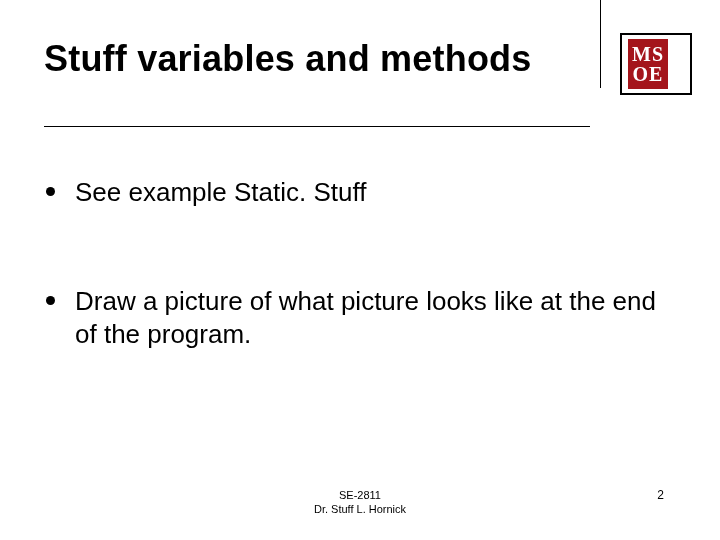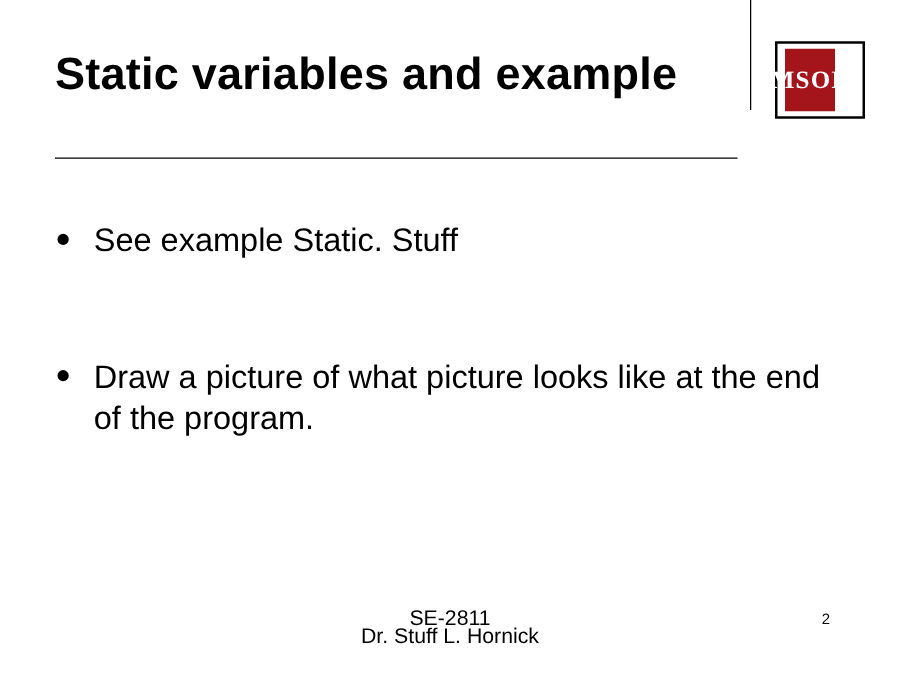--- a/index.html
+++ b/index.html
@@ -4,40 +4,40 @@
 <style>
   * { margin: 0; padding: 0; box-sizing: border-box; }
   html, body { width: 720px; height: 540px; background: #fff; font-family: Arial, Helvetica, sans-serif; color: #000; }
   .slide { position: relative; width: 720px; height: 540px; }
   .title-wrap { position: absolute; left: 44px; top: 38px; right: 130px; }
   .title { font-size: 36px; font-weight: bold; color: #000; letter-spacing: 0.2px; }
   .title-rule { position: absolute; left: 0; right: 0; top: 88px; height: 1px; background: #000; }
   .top-rule-vert { position: absolute; right: 119px; top: 0; width: 1px; height: 88px; background: #000; }
   .logo { position: absolute; right: 28px; top: 33px; width: 72px; height: 62px; }
   .logo-outer { position: absolute; inset: 0; border: 2px solid #000; background: #fff; }
-  .logo-inner { position: absolute; left: 8px; right: 24px; top: 6px; bottom: 6px; background: #A4151B; display: flex; flex-direction: row; align-items: center; justify-content: center; }
+  .logo-inner { position: absolute; left: 8px; right: 24px; top: 6px; bottom: 6px; background: #A4151B; display: flex; flex-direction: column; align-items: center; justify-content: center; }
   .logo-line { color: #fff; font-family: Georgia, "Times New Roman", serif; font-weight: bold; font-size: 20px; line-height: 20px; letter-spacing: 1px; }
   .body { position: absolute; left: 44px; right: 56px; top: 136px; margin-top: 40px; }
   .bullet-row { display: flex; align-items: flex-start; margin-bottom: 6px; }
   .dot { width: 9px; height: 9px; border-radius: 50%; background: #000; flex: 0 0 auto; margin-top: 11px; margin-right: 20px; margin-left: 2px; }
   .bullet-text { font-size: 26px; line-height: 33px; color: #000; }
   .gap { height: 70px; }
   .footer { position: absolute; left: 0; right: 0; bottom: 22px; height: 30px; }
-  .footer-center { position: absolute; left: 0; right: 0; text-align: center; font-size: 17px; line-height: 14px; color: #000; }
+  .footer-center { position: absolute; left: 0; right: 0; text-align: center; font-size: 11px; line-height: 14px; color: #000; }
   .footer-right { position: absolute; right: 56px; top: 0; font-size: 12px; color: #000; }
 </style>
 </head>
 <body>
 
 <div class="slide">
 
   <div class="top-rule-vert"></div>
 
   <div class="title-wrap">
-    <h1 class="title">Static variables and example</h1>
+    <h1 class="title">Stuff variables and methods</h1>
     <div class="title-rule"></div>
   </div>
 
   <div class="logo">
     <div class="logo-outer"></div>
     <div class="logo-inner">
       <div class="logo-line">MS</div>
       <div class="logo-line">OE</div>
     </div>
   </div>

